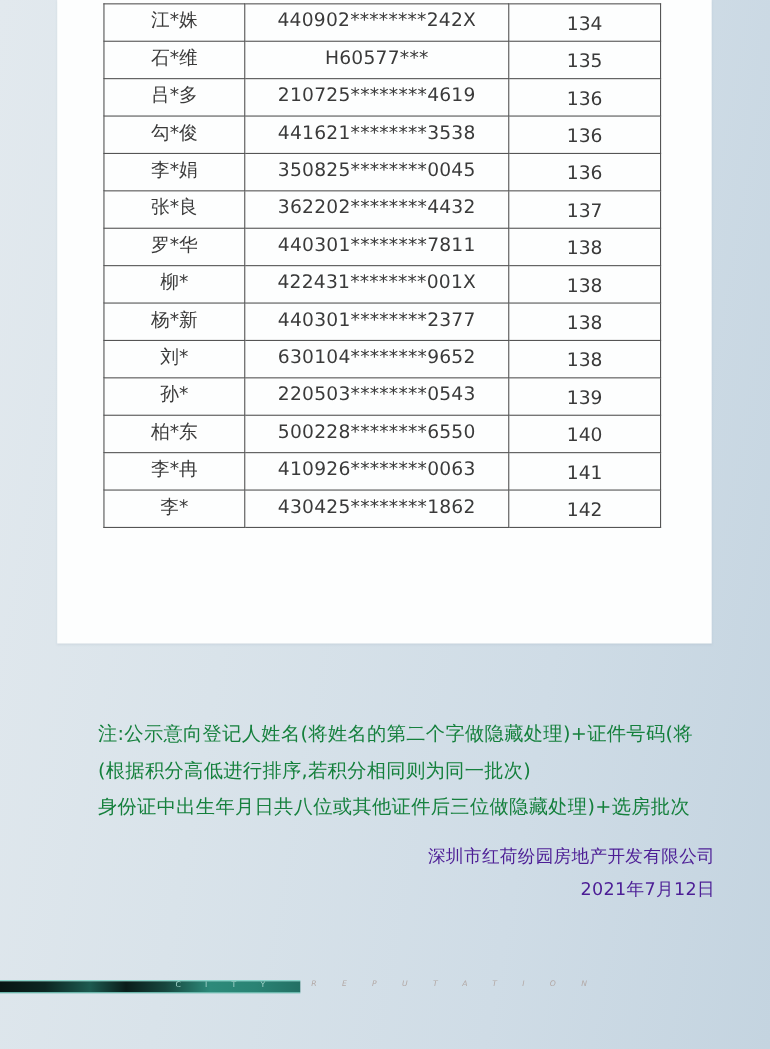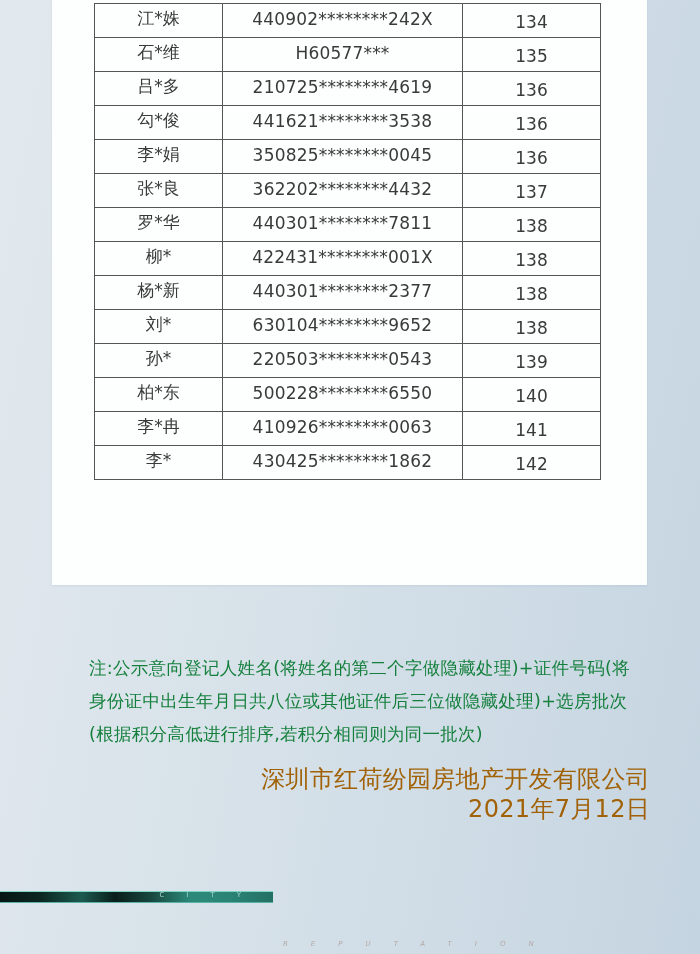--- a/index.html
+++ b/index.html
@@ -58,23 +58,23 @@
       letter-spacing: 0.3px;
       margin-left: 39px;
     }
     .note div { white-space: nowrap; }
 
     .signature {
       position: absolute;
       right: 50px;
       top: 764px;
       text-align: right;
-      font-size: 24px;
+      font-size: 16px;
       line-height: 30px;
-      color: #a16207;
+      color: #4c1d95;
       letter-spacing: 0.3px;
     }
 
     .footer-bar {
       position: absolute;
       left: 0;
       top: 891px;
       width: 273px;
       height: 12px;
       background: linear-gradient(90deg, #071513 0%, #0c2622 15%, #1d5a50 30%, #0a1d1a 42%, #17463e 55%, #2d8a7a 70%, #2a8374 85%, #237064 100%);
@@ -88,21 +88,21 @@
       right: 10px;
       top: -1px;
       font-size: 7px;
       letter-spacing: 22px;
       color: #a7d6ce;
       font-family: "DejaVu Sans", sans-serif;
     }
     .footer-word {
       position: absolute;
       left: 283px;
-      top: 940px;
+      top: 890px;
       font-size: 7px;
       letter-spacing: 23px;
       color: #b3a9a6;
       font-family: "DejaVu Sans", sans-serif;
       font-style: italic;
     }
   </style>
 </head>
 <body>
 
@@ -178,22 +178,22 @@
         <td class="c-name"><span>李*</span></td>
         <td class="c-id"><span>430425********1862</span></td>
         <td class="c-batch"><span>142</span></td>
       </tr>
     </tbody>
   </table>
 </div>
 
 <div class="note">
   <div>注:公示意向登记人姓名(将姓名的第二个字做隐藏处理)+证件号码(将</div>
+  <div>(根据积分高低进行排序,若积分相同则为同一批次)</div>
   <div>身份证中出生年月日共八位或其他证件后三位做隐藏处理)+选房批次</div>
-  <div>(根据积分高低进行排序,若积分相同则为同一批次)</div>
 </div>
 
 <div class="signature">
   <div>深圳市红荷纷园房地产开发有限公司</div>
   <div>2021年7月12日</div>
 </div>
 
 <div class="footer-bar">
   <span class="word-city">CITY</span>
 </div>

